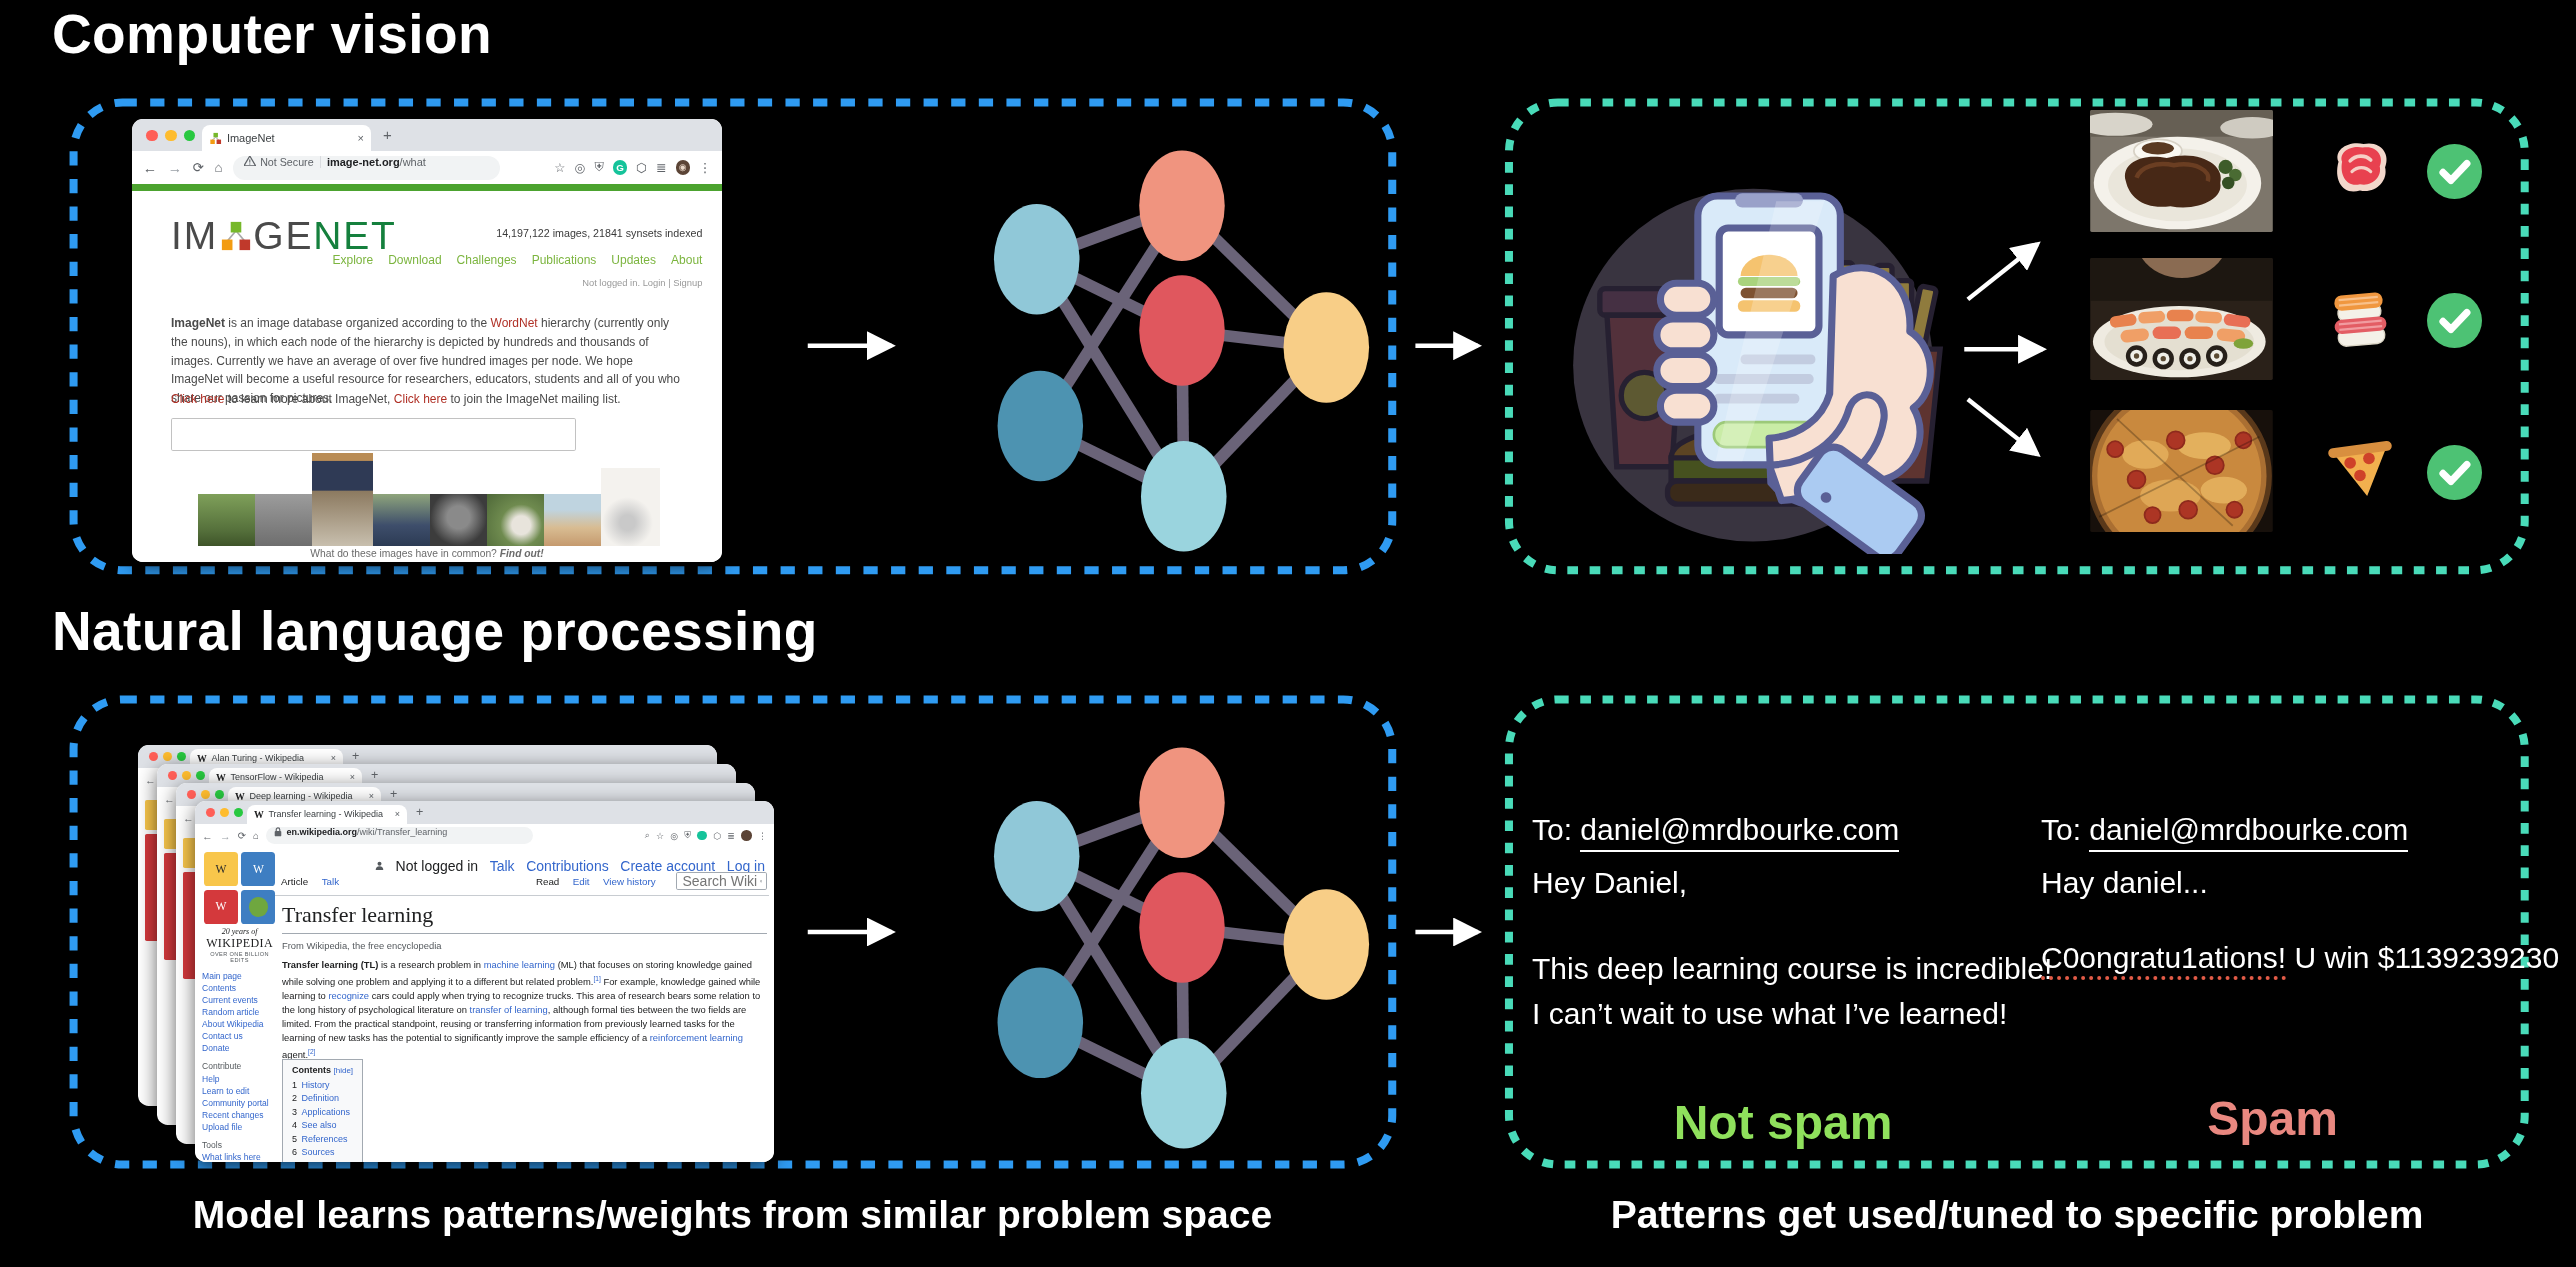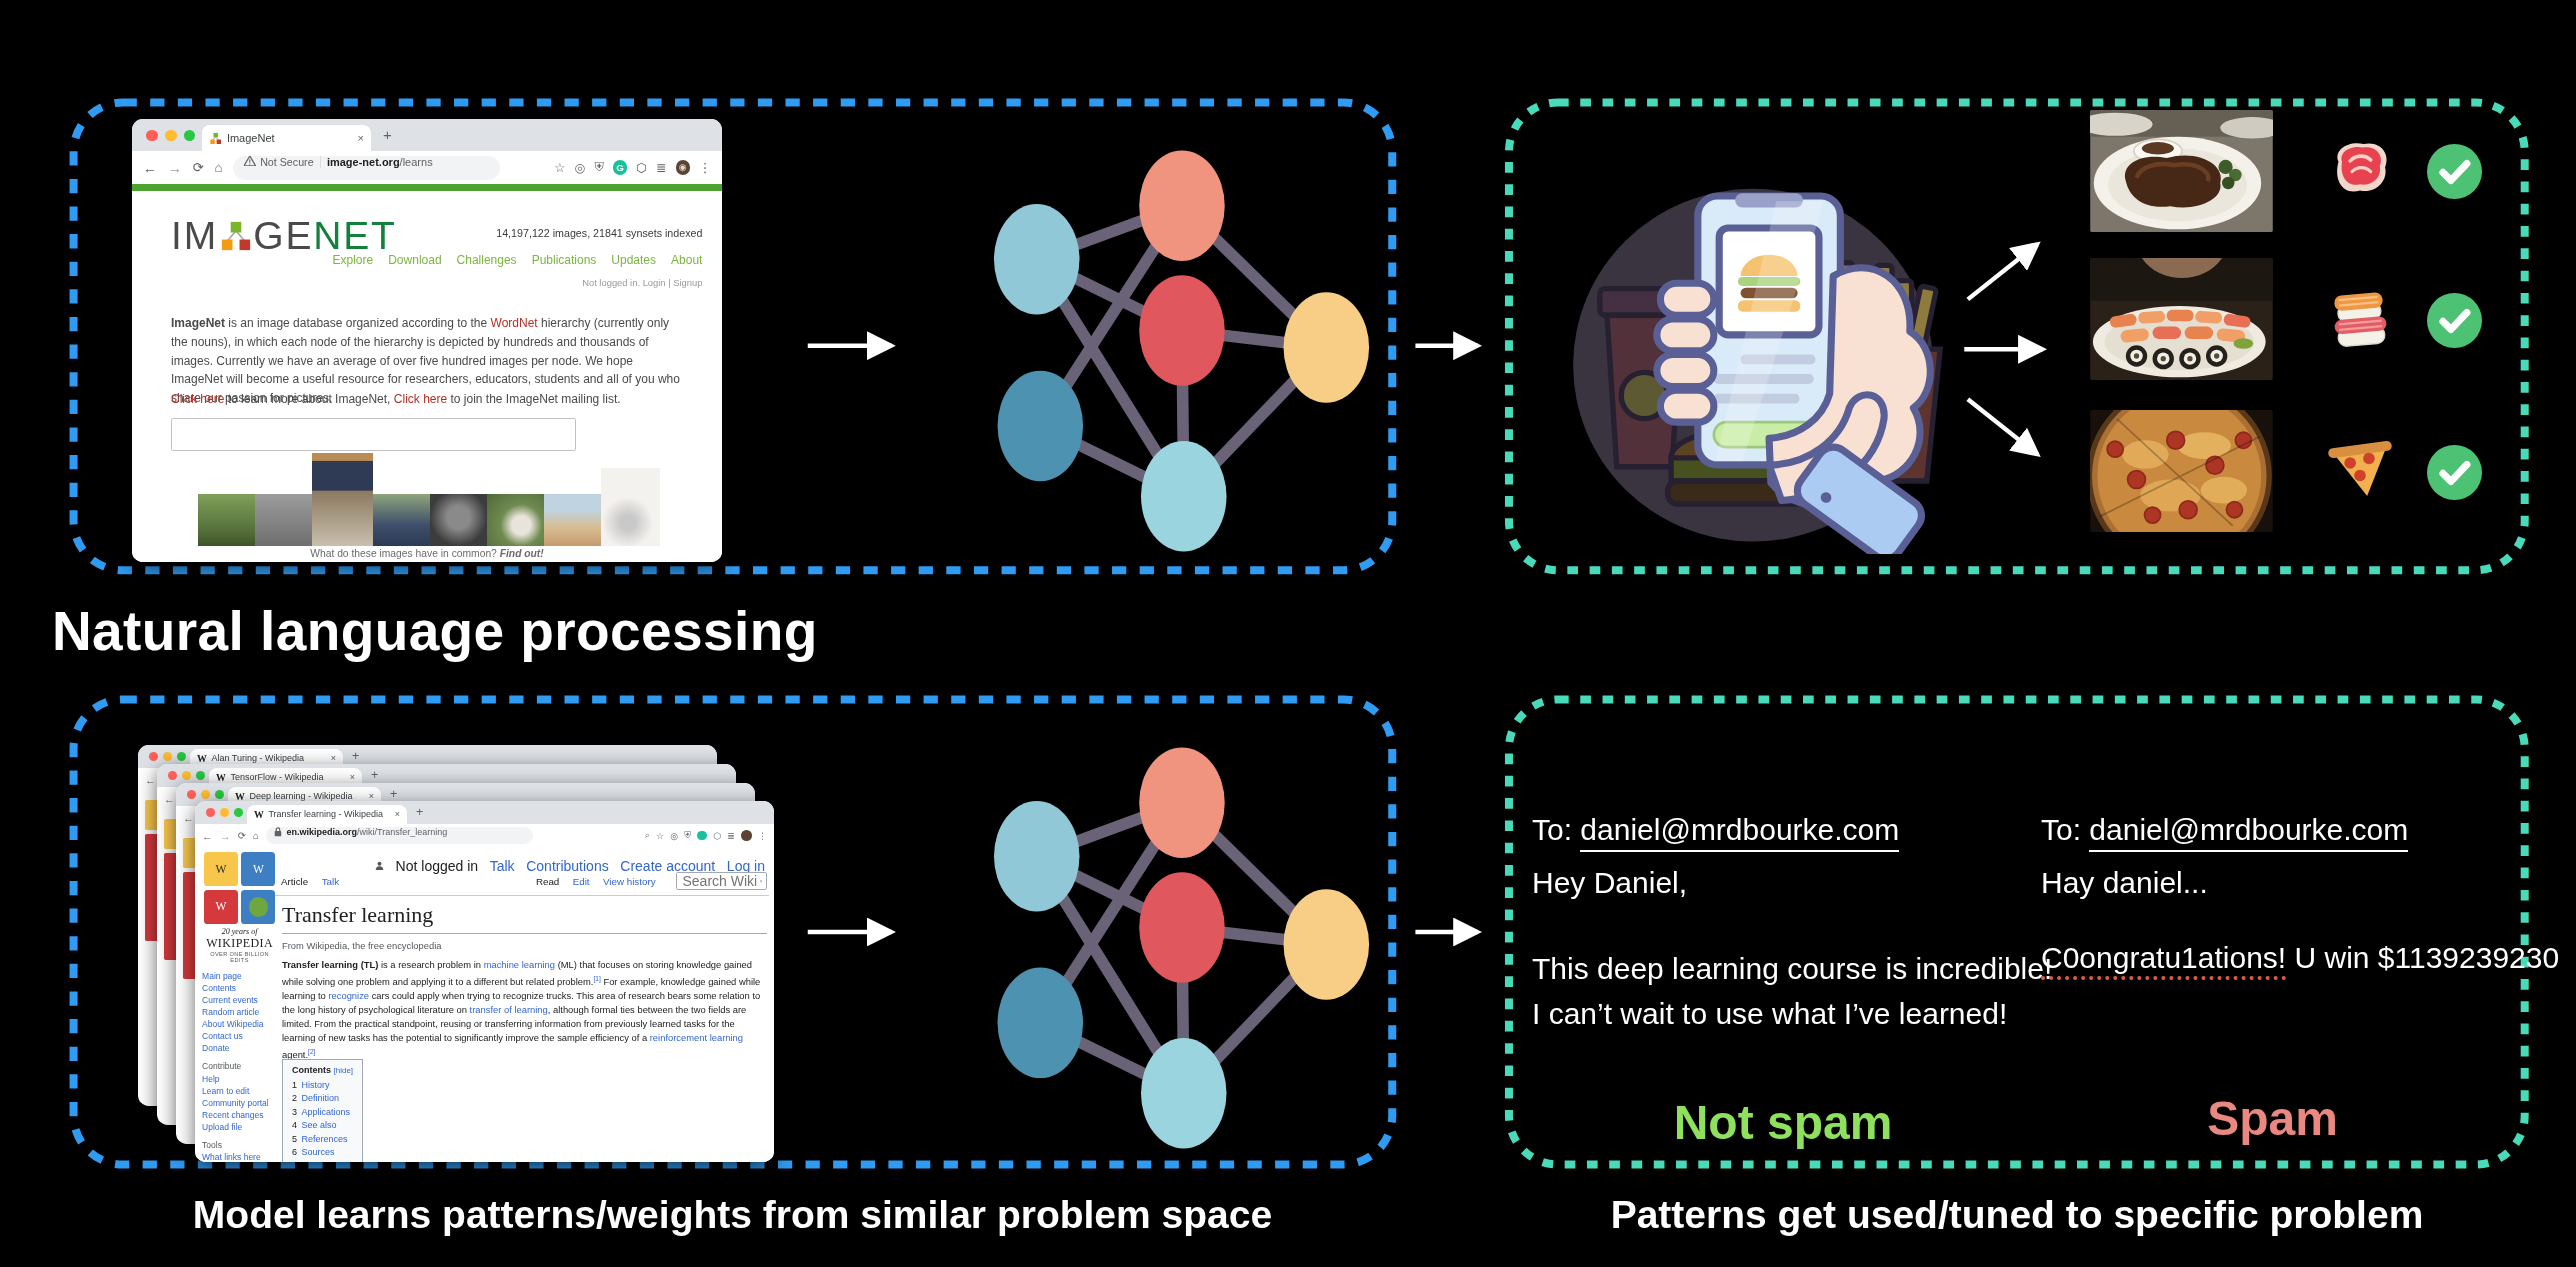--- a/index.html
+++ b/index.html
@@ -150,20 +150,21 @@
       </g>
       <ellipse cx="1163" cy="961" rx="48" ry="62" fill="var(--node-lightblue)"></ellipse>
       <ellipse cx="1326" cy="901" rx="48" ry="62" fill="var(--node-salmon)"></ellipse>
       <ellipse cx="1326" cy="1041" rx="48" ry="62" fill="var(--node-red)"></ellipse>
       <ellipse cx="1167" cy="1148" rx="48" ry="62" fill="var(--node-steelblue)"></ellipse>
       <ellipse cx="1328" cy="1227" rx="48" ry="62" fill="var(--node-paleblue)"></ellipse>
       <ellipse cx="1488" cy="1060" rx="48" ry="62" fill="var(--node-yellow)"></ellipse>
     </g>
   </svg>
 
+  <div class="slide-title" style="left:52px;top:1.8px;">Computer vision</div>
   <div class="slide-title" style="left:52px;top:599px;">Natural language processing</div>
 
   <div class="win" id="imagenet-window">
     <div class="tabstrip" style="height:32px;border-radius:10.7px 10.7px 0 0;">
       <div class="lights" style="left:14.3px;top:10.7px;">
         <div class="light" style="width:11.6px;height:11.6px;background:#FF5F57;"></div>
         <div class="light" style="width:11.6px;height:11.6px;background:#FEBC2E;"></div>
         <div class="light" style="width:11.6px;height:11.6px;background:#28C840;"></div>
       </div>
       <div class="btab" style="left:70px;top:6.2px;width:169px;height:26px;font-size:11px;">
@@ -185,21 +186,21 @@
       <span class="navic" style="font-size:13.4px;">⌂</span>
       <div class="urlpill" style="width:267px;height:24px;border-radius:12.5px;padding:0 10.7px;">
         <svg width="11.6" height="10.7" viewBox="0 0 13 12" style="margin-right:4.5px;">
           <path d="M6.5 0 L13 11 L0 11 Z" fill="none" stroke="#5F6368" stroke-width="1.4"></path>
           <rect x="5.9" y="3.8" width="1.2" height="3.6" fill="#5F6368"></rect>
             <rect x="5.9" y="8.4" width="1.2" height="1.2" fill="#5F6368"></rect>
         </svg>
         <span style="font-size:10.7px;color:#5F6368;">Not Secure</span>
         <div class="sep" style="height:12.5px;"></div>
         <span class="host" style="font-size:11px;">image-net.org</span>
-          <span class="path" style="font-size:11px;">/learns</span>
+          <span class="path" style="font-size:11px;">/what</span>
       </div>
       <div class="ricons" style="gap:9px;font-size:12.5px;">
         <span>☆</span>
         <span>◎</span>
         <span>⛨</span>
         <span style="width:14.3px;height:14.3px;border-radius:50%;background:#15C39A;color:#fff;font-size:9.8px;font-weight:700;display:flex;align-items:center;justify-content:center;">G</span>
         <span>⬡</span>
         <span>≣</span>
         <span style="width:14.3px;height:14.3px;border-radius:50%;background:#5B4436;color:#E8D6C7;font-size:9px;display:flex;align-items:center;justify-content:center;">◉</span>
         <span>⋮</span>

